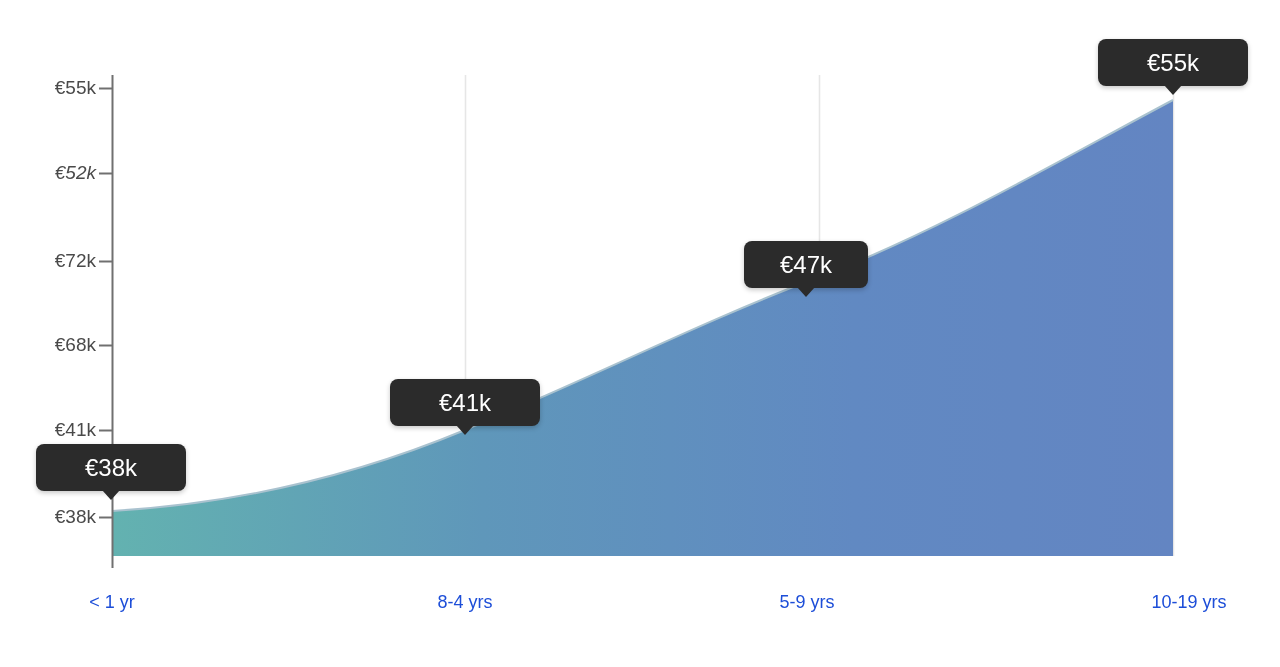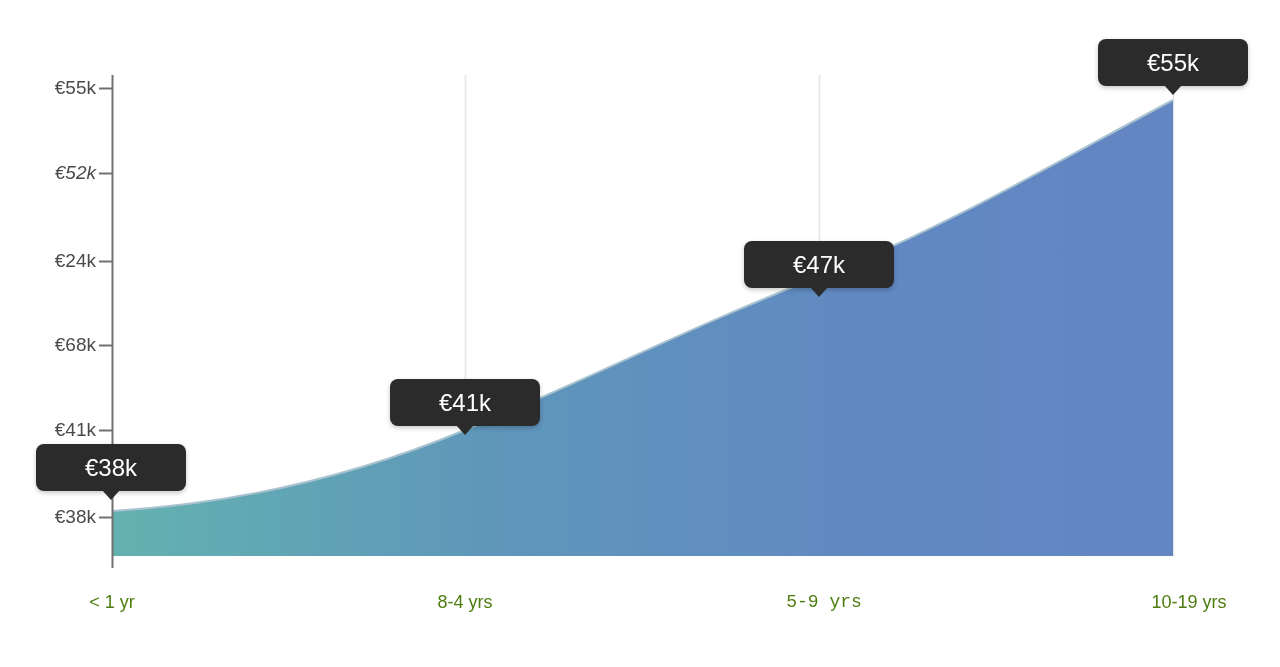--- a/index.html
+++ b/index.html
@@ -42,21 +42,21 @@
     position: absolute;
     left: 0;
     top: 0;
     width: 96px;
     height: 667px;
   }
   .x-tick-label {
     position: absolute;
     transform: translateX(-50%);
     font-size: 18px;
-    color: #4d7c0f;
+    color: #1d4ed8;
     white-space: nowrap;
     top: 592px;
   }
   .tooltip {
     position: absolute;
     background: #2b2b2b;
     color: #ffffff;
     border-radius: 8px;
     height: 47px;
     line-height: 47px;
@@ -120,44 +120,44 @@
       <line x1="99" y1="261.5" x2="112" y2="261.5"></line>
       <line x1="99" y1="345.5" x2="112" y2="345.5"></line>
       <line x1="99" y1="430.5" x2="112" y2="430.5"></line>
       <line x1="99" y1="517.5" x2="112" y2="517.5"></line>
     </g>
   </svg>
 
   <div class="y-axis-labels">
     <div class="y-tick-label" style="top:88px;">€55k</div>
     <div class="y-tick-label" style="top:173px;font-style:italic;">€52k</div>
-    <div class="y-tick-label" style="top:261px;">€24k</div>
+    <div class="y-tick-label" style="top:261px;">€72k</div>
     <div class="y-tick-label" style="top:345px;">€68k</div>
     <div class="y-tick-label" style="top:430px;">€41k</div>
     <div class="y-tick-label" style="top:517px;">€38k</div>
   </div>
 
   <div>
     <div class="x-tick-label" style="left:112px;">&lt; 1 yr</div>
     <div class="x-tick-label" style="left:465px;">8-4 yrs</div>
-    <div class="x-tick-label" style="left:824px;font-family:Liberation Mono, monospace;">5-9 yrs</div>
+    <div class="x-tick-label" style="left:807px;">5-9 yrs</div>
     <div class="x-tick-label" style="left:1189px;text-align:right;">10-19 yrs</div>
   </div>
 
   <div class="tooltip" style="left:36px; top:444px; width:150px;">
     <span class="tooltip-label">€38k</span>
     <span class="tip-arrow"></span>
   </div>
 
   <div class="tooltip" style="left:390px; top:379px; width:150px;">
     <span class="tooltip-label">€41k</span>
     <span class="tip-arrow"></span>
   </div>
 
-  <div class="tooltip" style="left:744px; top:241px; width:150px;">
+  <div class="tooltip" style="left:744px; top:241px; width:124px;">
     <span class="tooltip-label">€47k</span>
     <span class="tip-arrow"></span>
   </div>
 
   <div class="tooltip" style="left:1098px; top:39px; width:150px;">
     <span class="tooltip-label">€55k</span>
     <span class="tip-arrow"></span>
   </div>
 
 </div>

